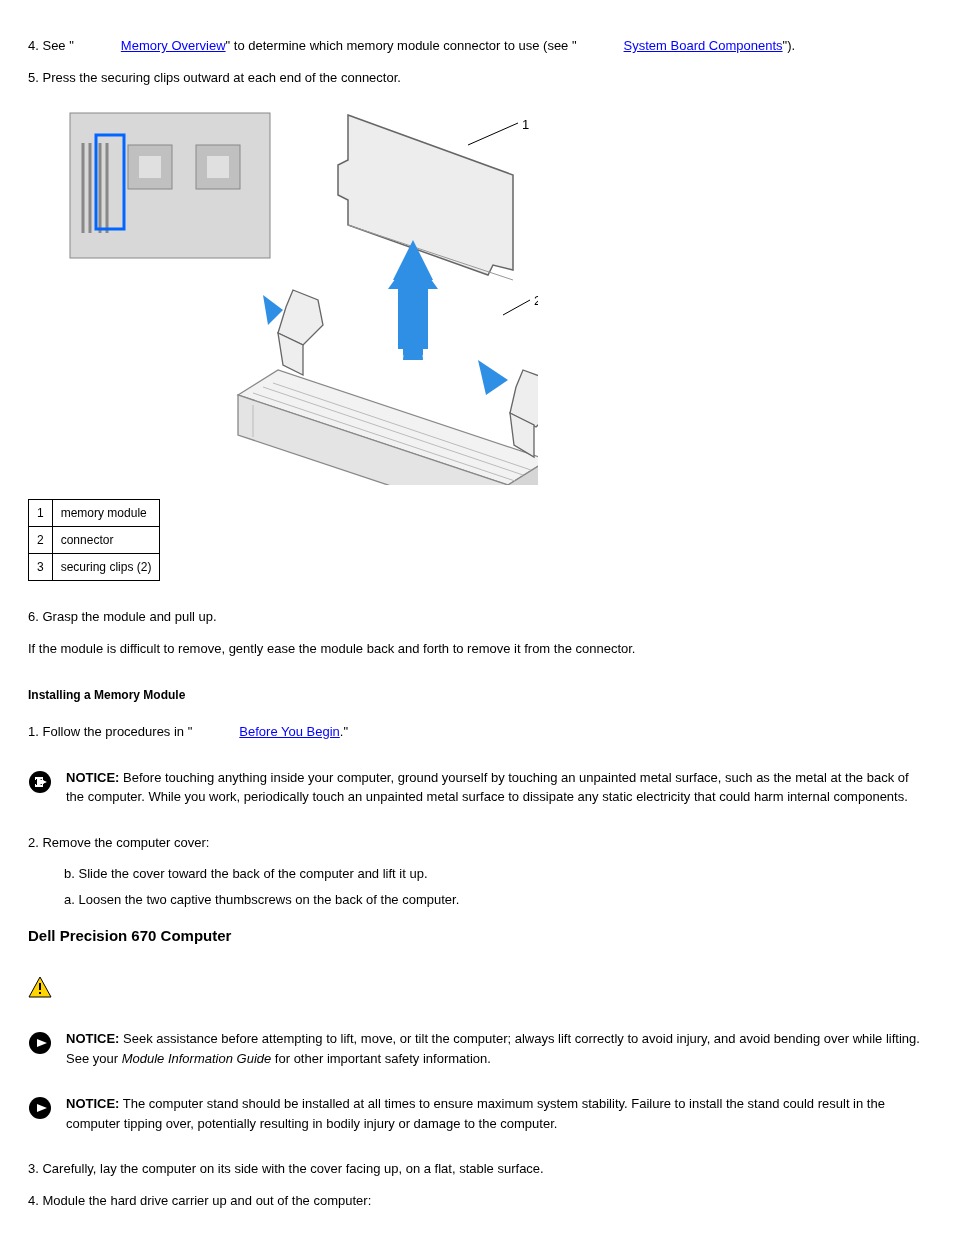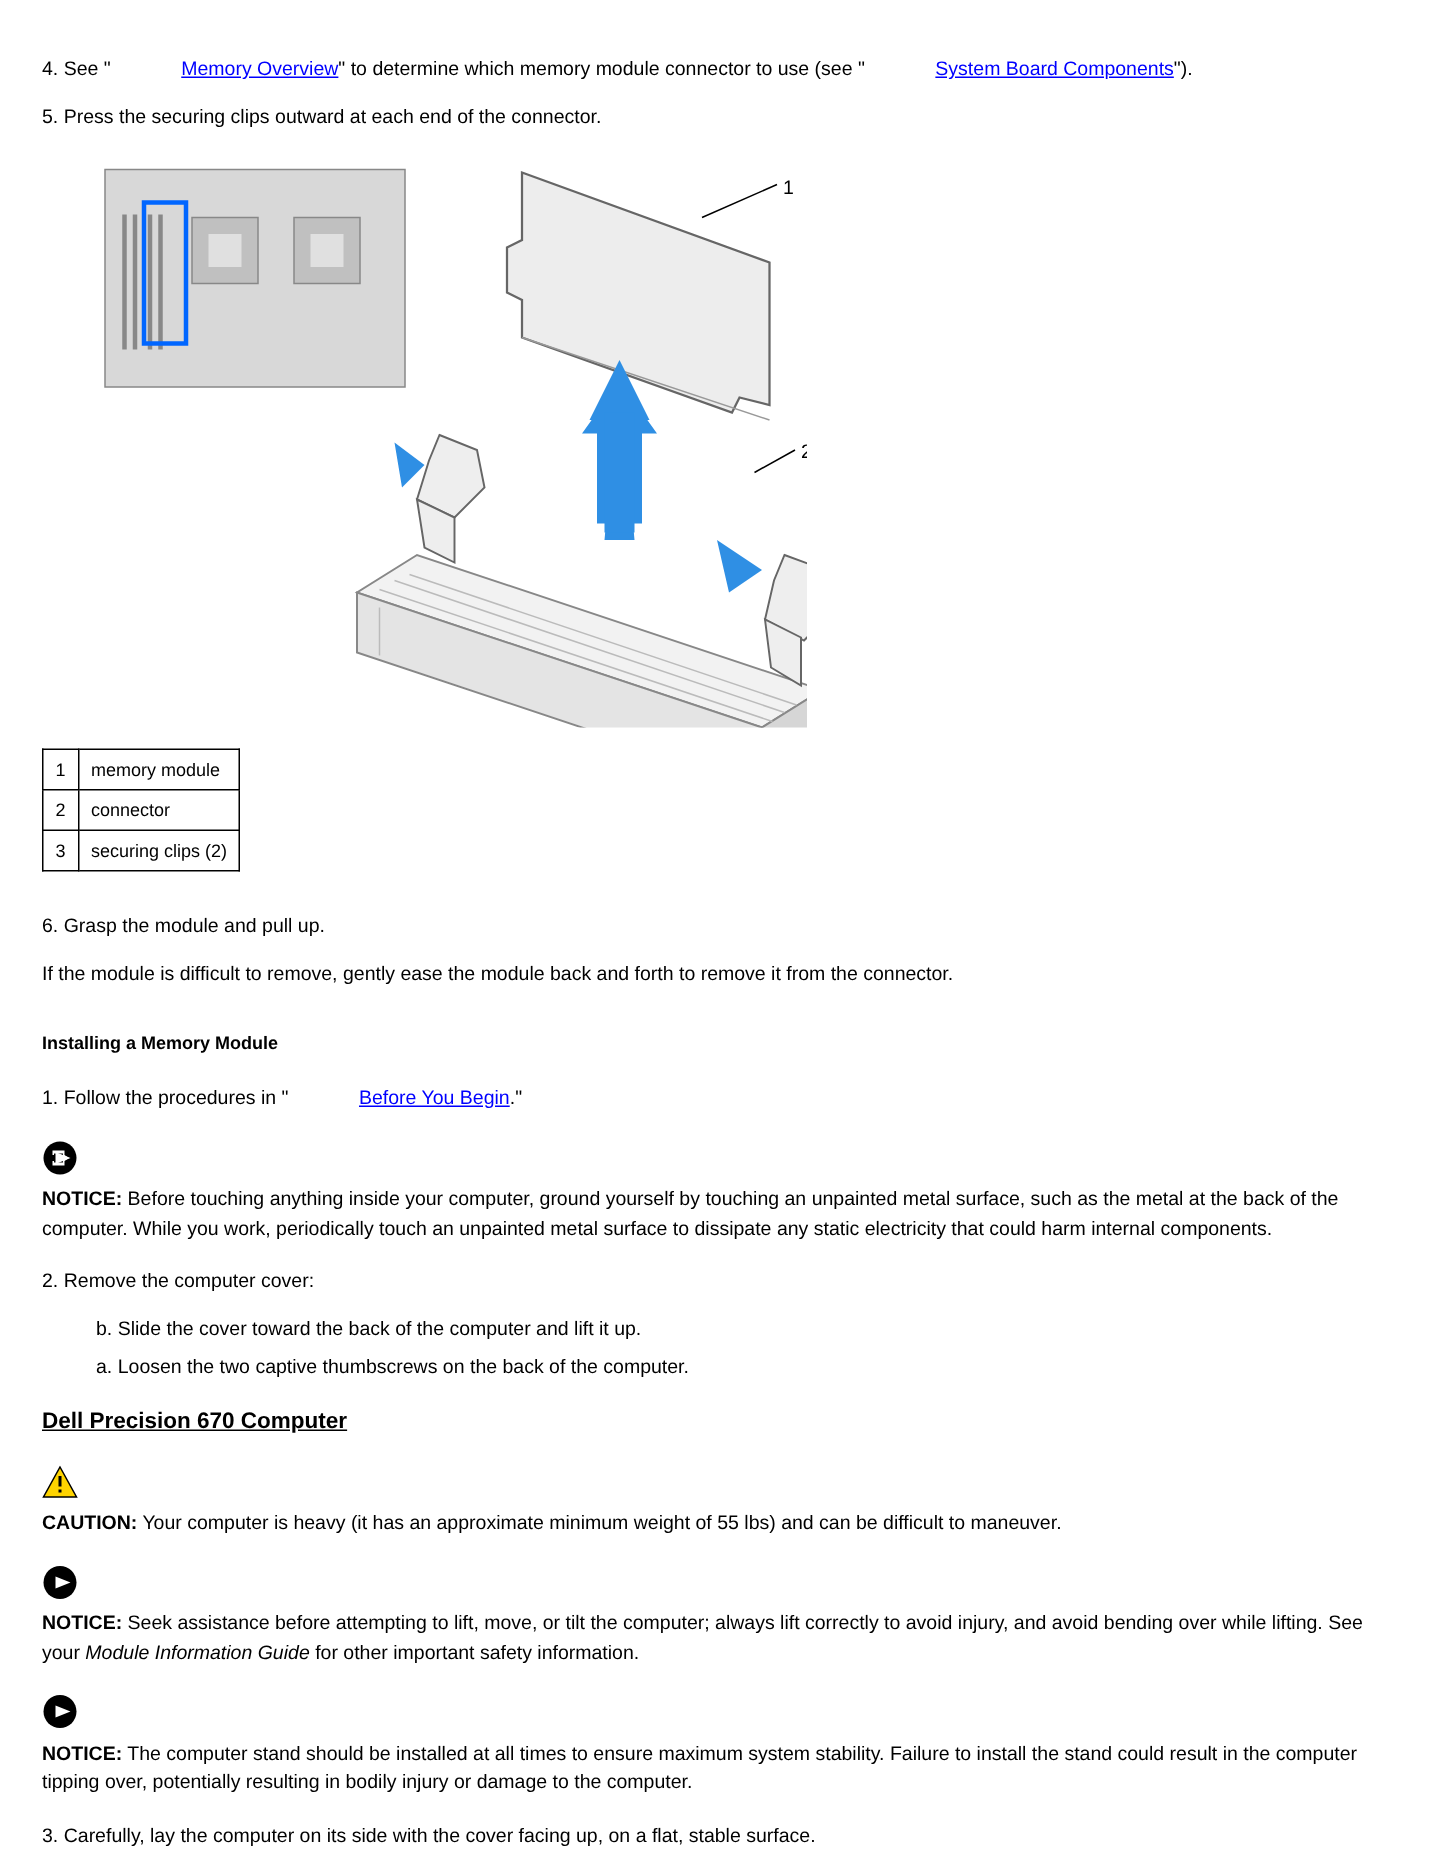--- a/index.html
+++ b/index.html
@@ -6,22 +6,22 @@
 body { font-family: Arial, Helvetica, sans-serif; font-size: 13px; color: #000; background: #fff; width: 954px; padding: 24px 28px; line-height: 1.5; }
 .step { margin: 12px 0; }
 .step-num { display: inline; }
 .step-text { display: inline; }
 a.link { color: #0000FF; text-decoration: underline; margin-left: 47px; }
 .figure { margin: 18px 0 14px 0; }
 .legend-table { border-collapse: collapse; margin: 10px 0 26px 0; }
 .legend-table td { border: 1px solid #000; padding: 4px 8px; font-size: 12px; }
 .legend-table td.num { text-align: center; width: 22px; }
 .section-heading { font-size: 12px; font-weight: bold; margin: 28px 0 18px 0; }
-.subheading { font-size: 15px; font-weight: bold; margin: 16px 0 14px 0; text-decoration: underline; }
-.callout { display: flex; align-items: flex-start; margin: 16px 0; flex-direction: column; }
+.subheading { font-size: 15px; font-weight: bold; margin: 16px 0 14px 0; }
+.callout { display: flex; align-items: flex-start; margin: 26px 0; }
 .callout .icon { flex: 0 0 28px; margin-right: 10px; margin-top: 2px; }
 .callout .text { flex: 1; }
 .callout .text b { font-weight: bold; }
 ol.sub { list-style: none; padding-left: 36px; margin: 8px 0 14px 0; }
 ol.sub li { margin: 6px 0; }
 p.body { margin: 4px 0 12px 36px; }
 svg.figure-svg { display: block; }
 </style>
 </head>
 <body>
@@ -173,24 +173,20 @@
 <h3 class="subheading">Dell Precision 670 Computer</h3>
 
 <div class="callout">
   <span class="icon">
     <svg width="24" height="22" viewBox="0 0 24 22">
         <polygon points="12,1 23,21 1,21" fill="#FFD400" stroke="#000" stroke-width="1"></polygon>
         <rect x="11" y="7" width="2" height="7" fill="#000"></rect>
         <rect x="11" y="16" width="2" height="2" fill="#000"></rect>
       </svg>
   </span>
-  <span class="text">
-    <b>CAUTION:</b>
-    <span>Your computer is heavy (it has an approximate minimum weight of 55 lbs) and can be difficult to maneuver.</span>
-  </span>
 </div>
 
 <div class="callout">
   <span class="icon">
     <svg width="24" height="24" viewBox="0 0 24 24">
         <circle cx="12" cy="12" r="11" fill="#000"></circle>
         <polygon points="9,8 9,16 19,12" fill="#fff"></polygon>
       </svg>
   </span>
   <span class="text">

